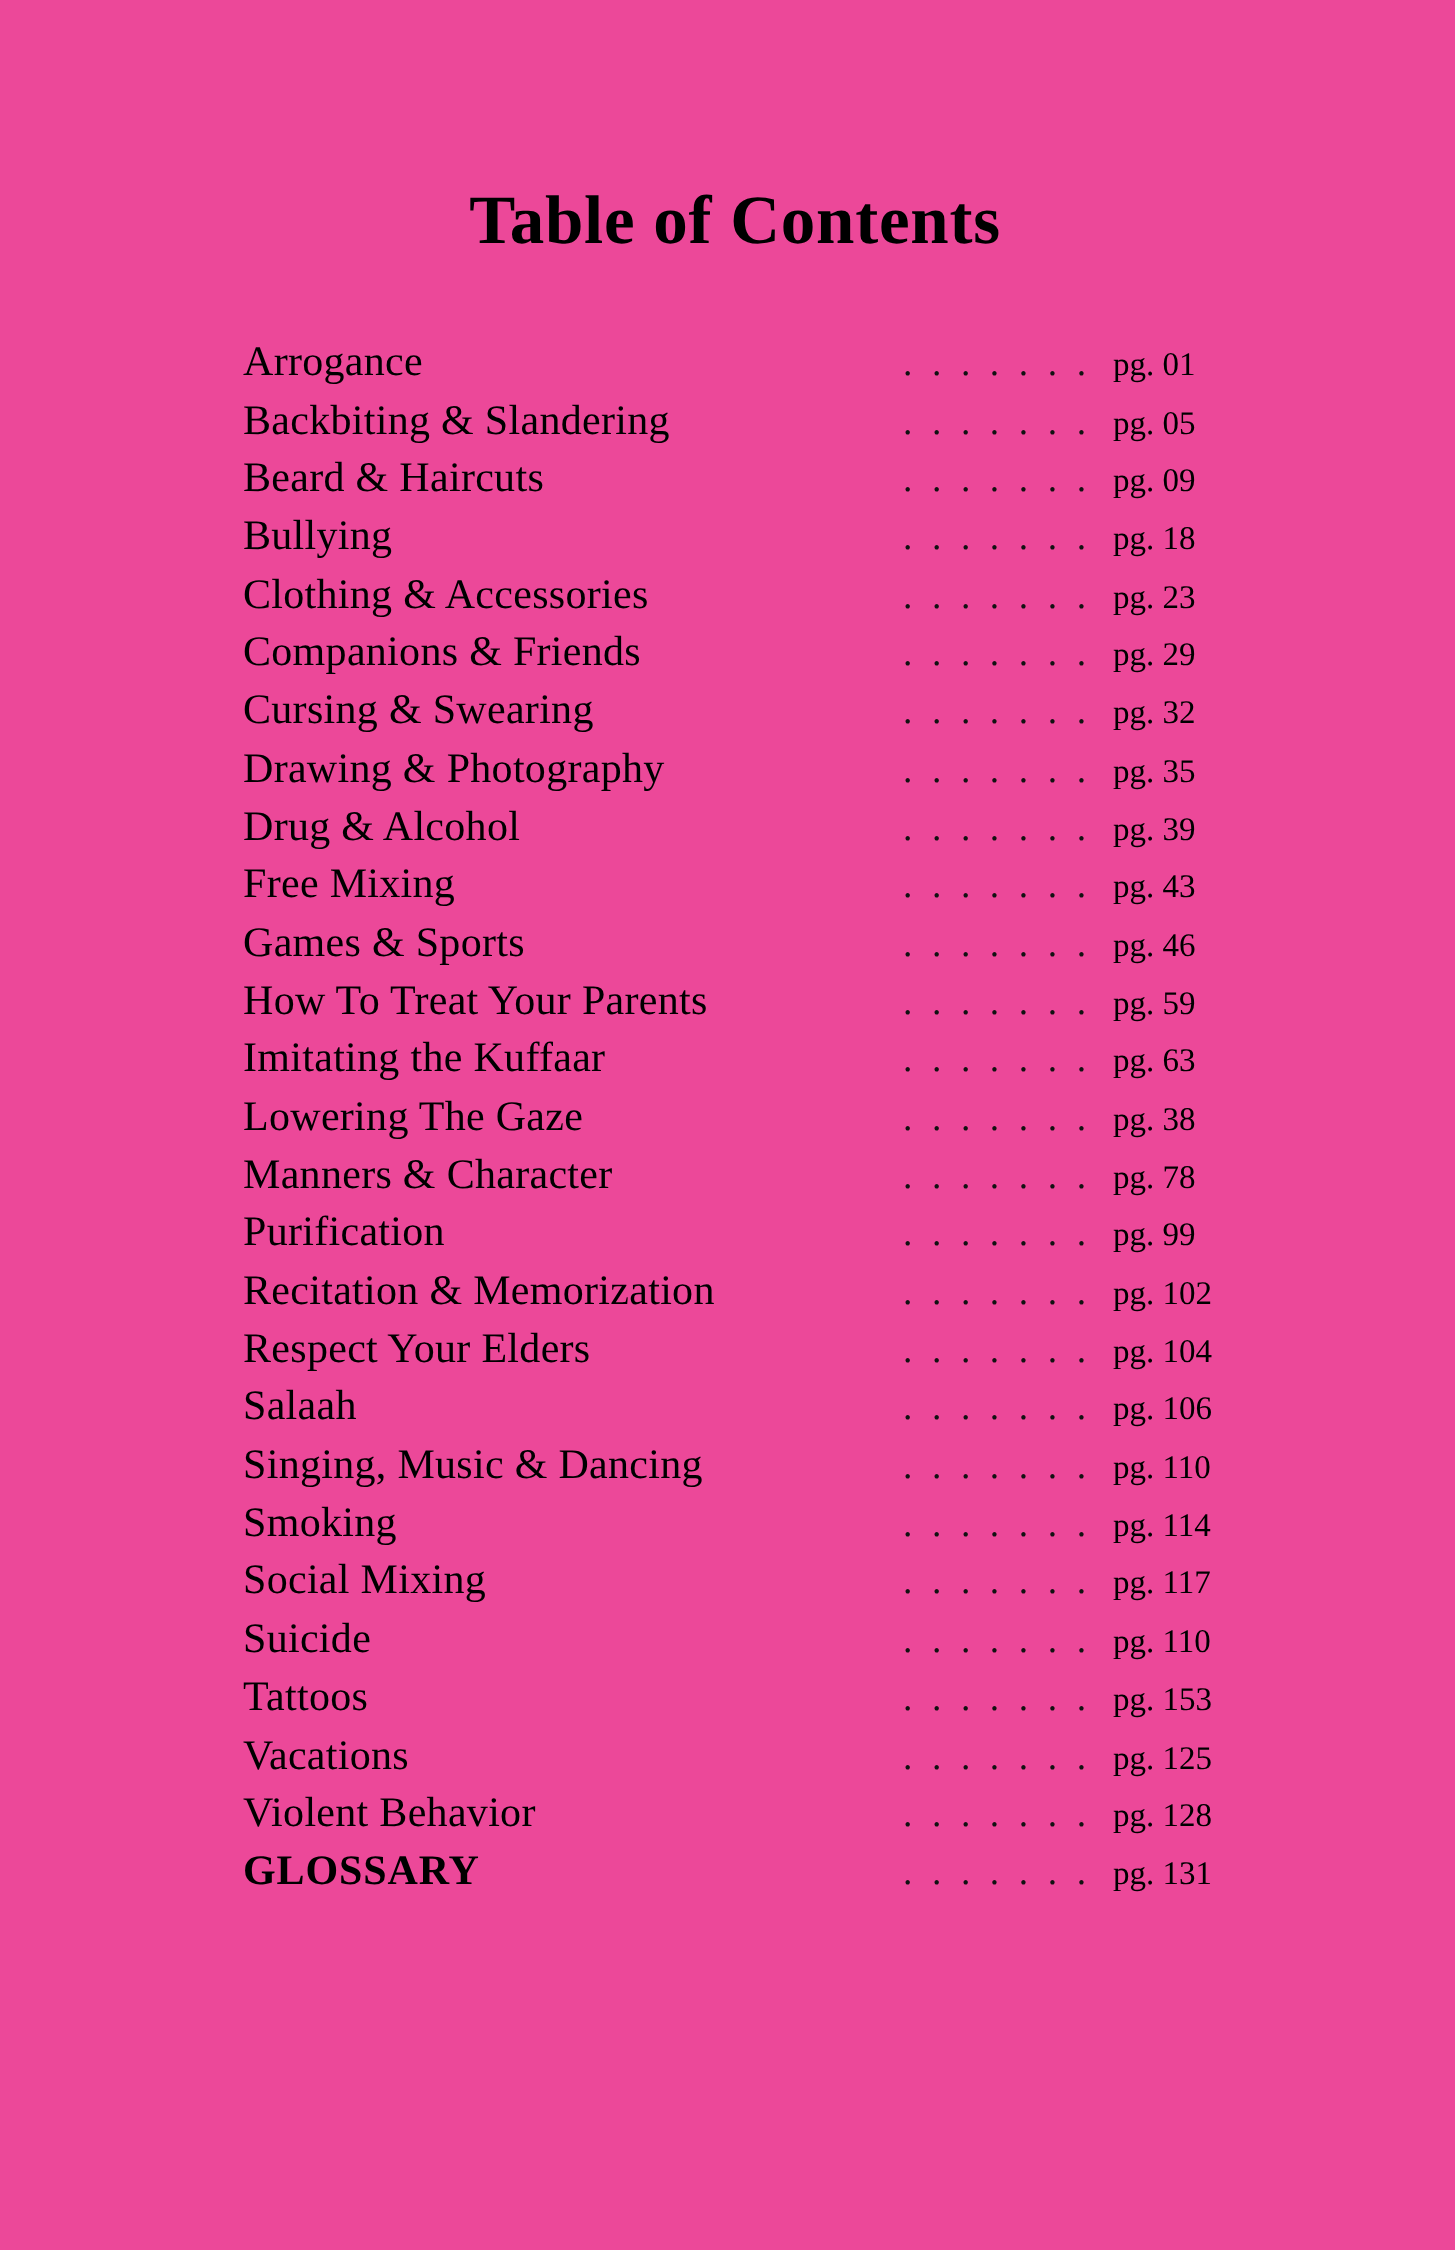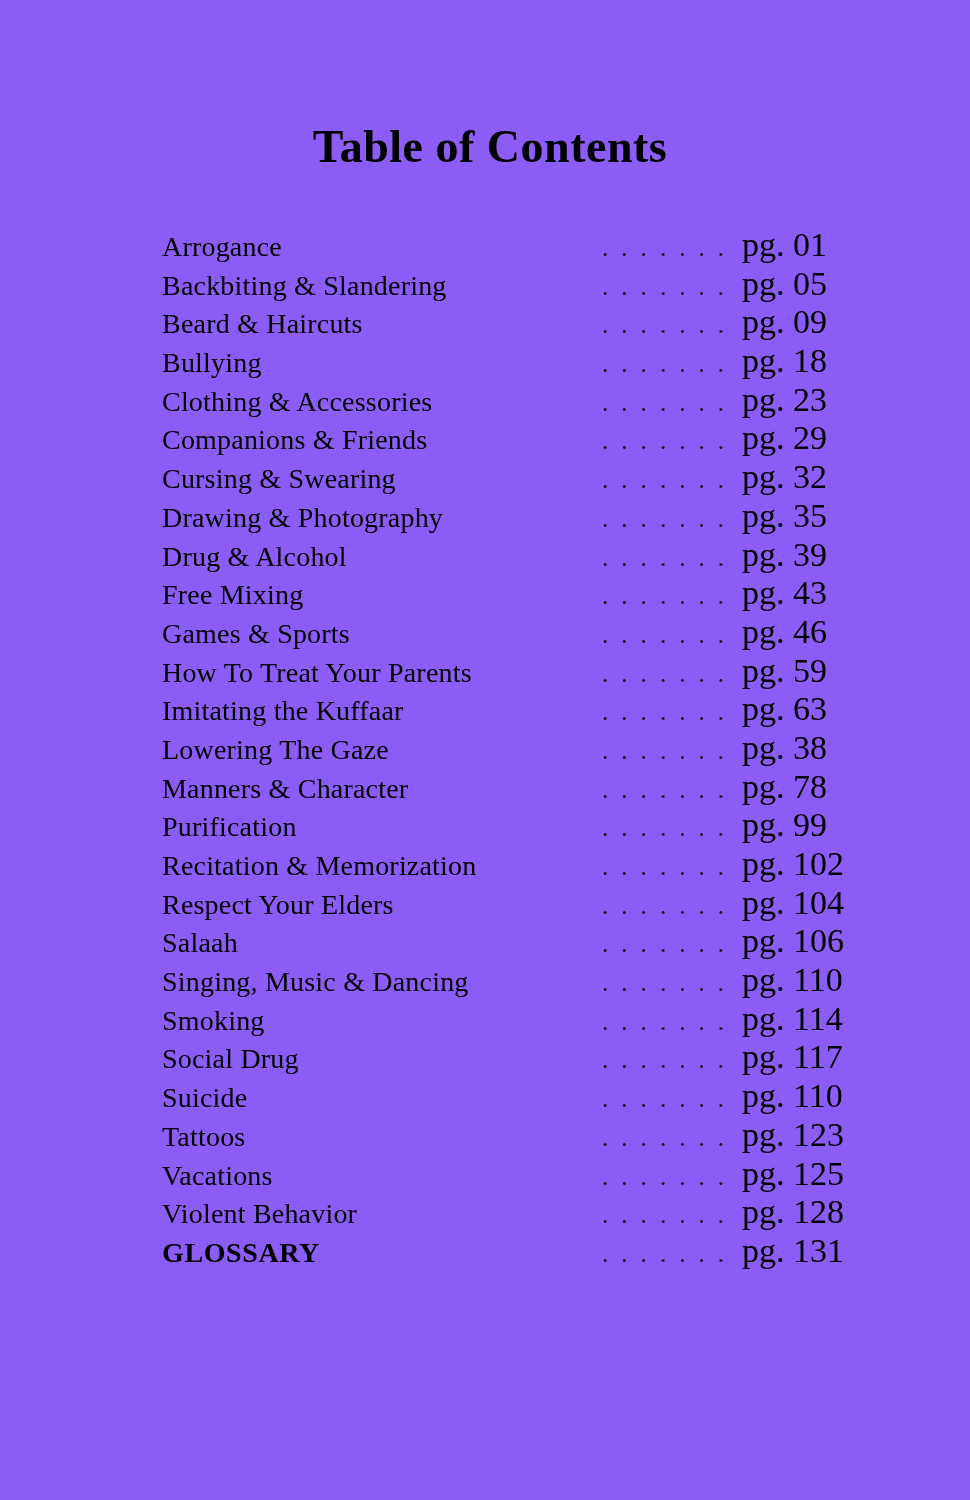--- a/index.html
+++ b/index.html
@@ -4,21 +4,21 @@
 <style>
   html, body {
     margin: 0;
     padding: 0;
     background: #ffffff;
   }
   .page {
     position: relative;
     width: 970px;
     height: 1500px;
-    background: #8b5cf6;
+    background: #ec4899;
     overflow: hidden;
     font-family: "Liberation Serif", serif;
     color: #000000;
   }
   .toc-title {
     text-align: center;
     font-family: "Liberation Serif", serif;
     font-weight: bold;
     font-size: 46px;
     letter-spacing: 0.5px;
@@ -52,21 +52,21 @@
     width: 130px;
     font-size: 25px;
     letter-spacing: 3.4px;
     color: #111;
     white-space: nowrap;
     overflow: hidden;
   }
   .toc-row .page-no {
     flex: 1;
     text-align: left;
-    font-size: 34px;
+    font-size: 22px;
     padding-left: 10px;
     white-space: nowrap;
   }
   .toc-row.bold .entry {
     font-weight: bold;
     letter-spacing: 0.6px;
   }
 </style>
 </head>
 <body>
@@ -173,33 +173,33 @@
         <span class="entry">Singing, Music &amp; Dancing</span>
         <span class="leader">. . . . . . . . . .</span>
         <span class="page-no">pg. 110</span>
       </li>
       <li class="toc-row">
         <span class="entry">Smoking</span>
         <span class="leader">. . . . . . . . . .</span>
         <span class="page-no">pg. 114</span>
       </li>
       <li class="toc-row">
-        <span class="entry">Social Drug</span>
+        <span class="entry">Social Mixing</span>
         <span class="leader">. . . . . . . . . .</span>
         <span class="page-no">pg. 117</span>
       </li>
       <li class="toc-row">
         <span class="entry">Suicide</span>
         <span class="leader">. . . . . . . . . .</span>
         <span class="page-no">pg. 110</span>
       </li>
       <li class="toc-row">
         <span class="entry">Tattoos</span>
         <span class="leader">. . . . . . . . . .</span>
-        <span class="page-no">pg. 123</span>
+        <span class="page-no">pg. 153</span>
       </li>
       <li class="toc-row">
         <span class="entry">Vacations</span>
         <span class="leader">. . . . . . . . . .</span>
         <span class="page-no">pg. 125</span>
       </li>
       <li class="toc-row">
         <span class="entry">Violent Behavior</span>
         <span class="leader">. . . . . . . . . .</span>
         <span class="page-no">pg. 128</span>

